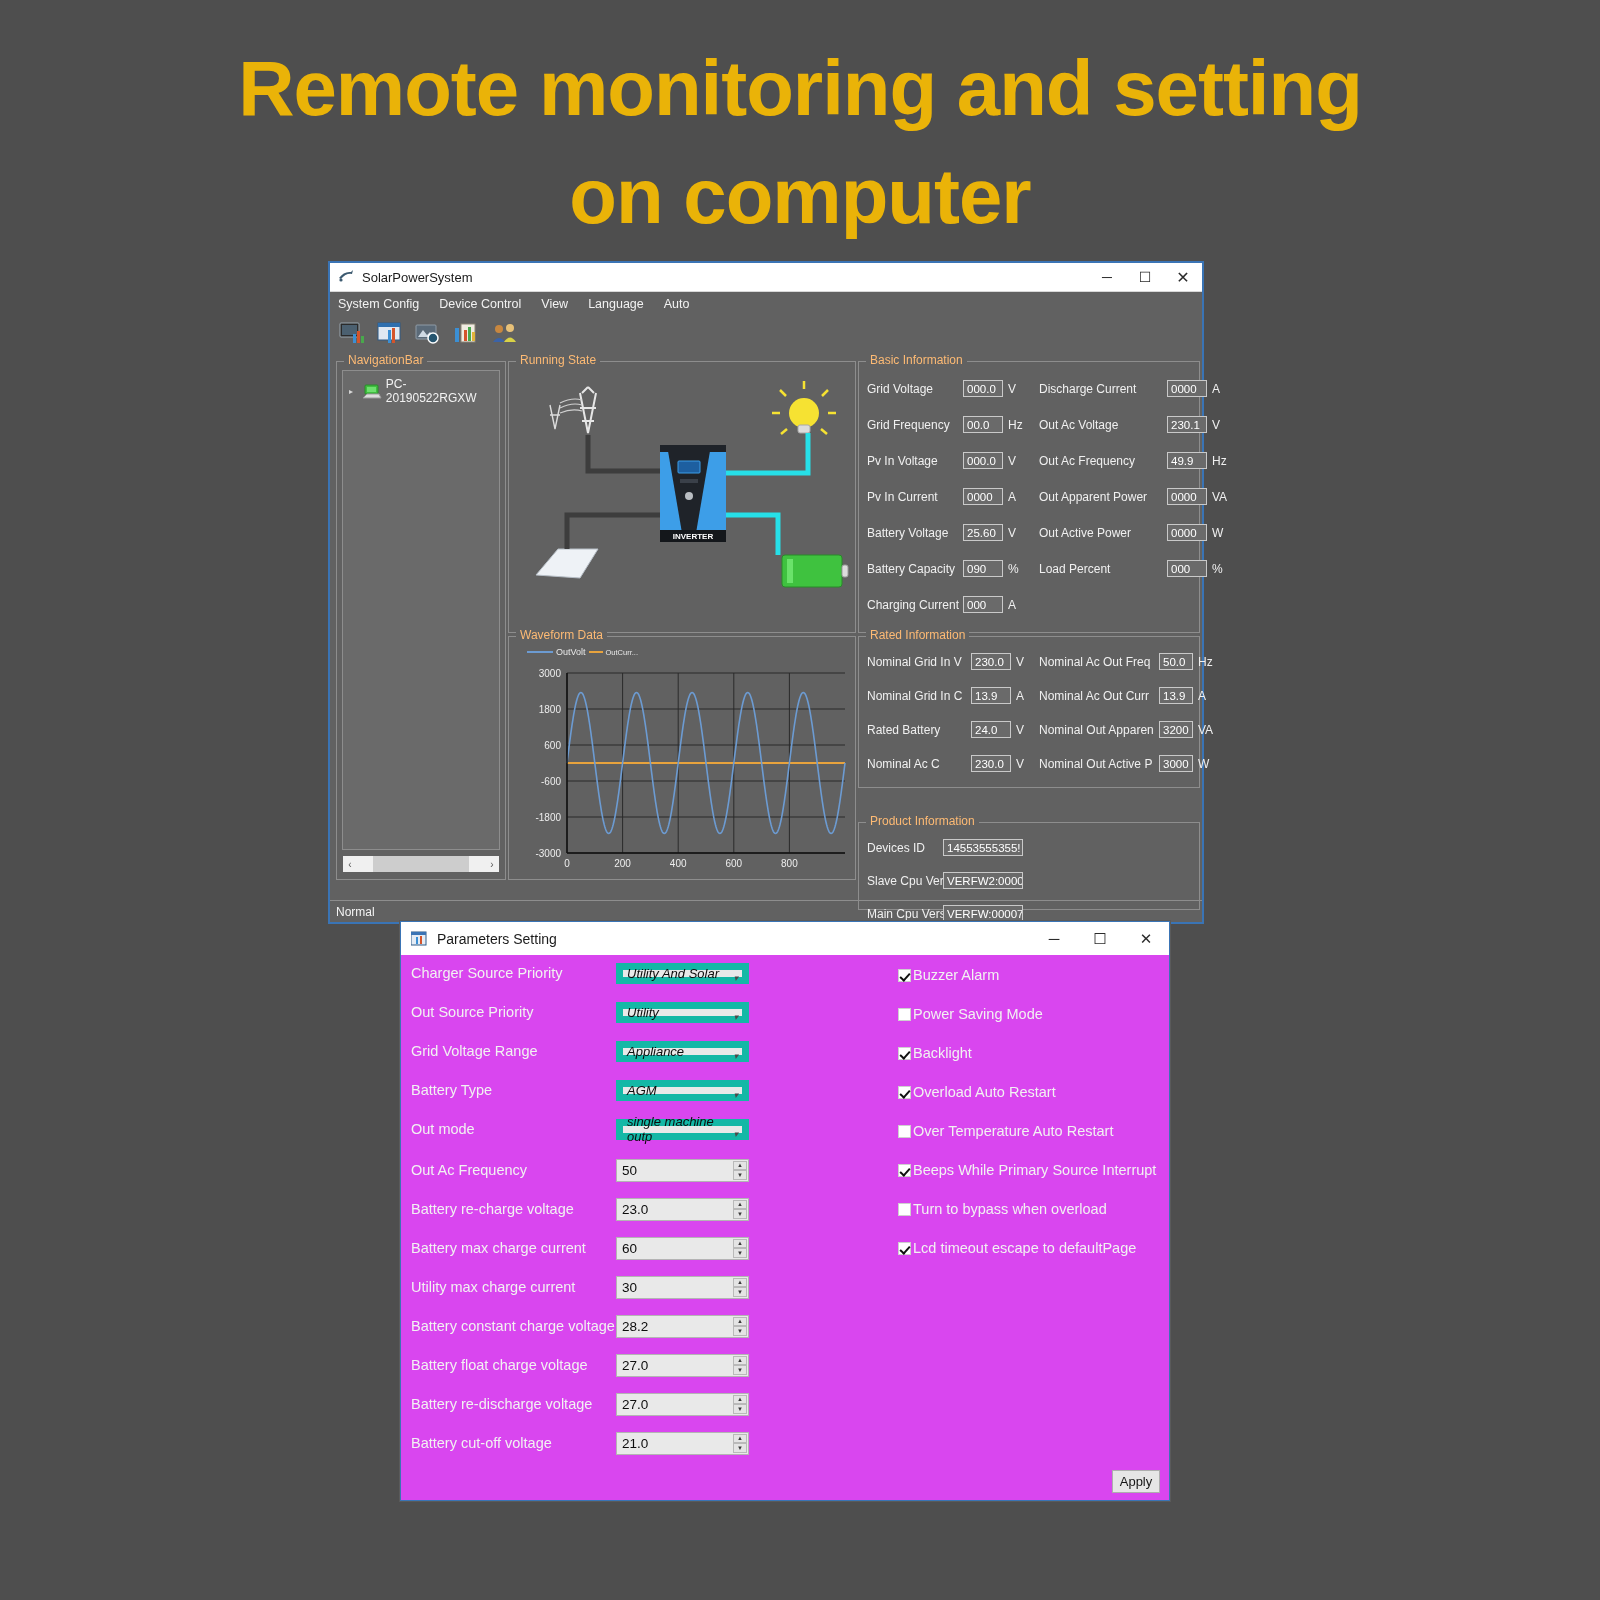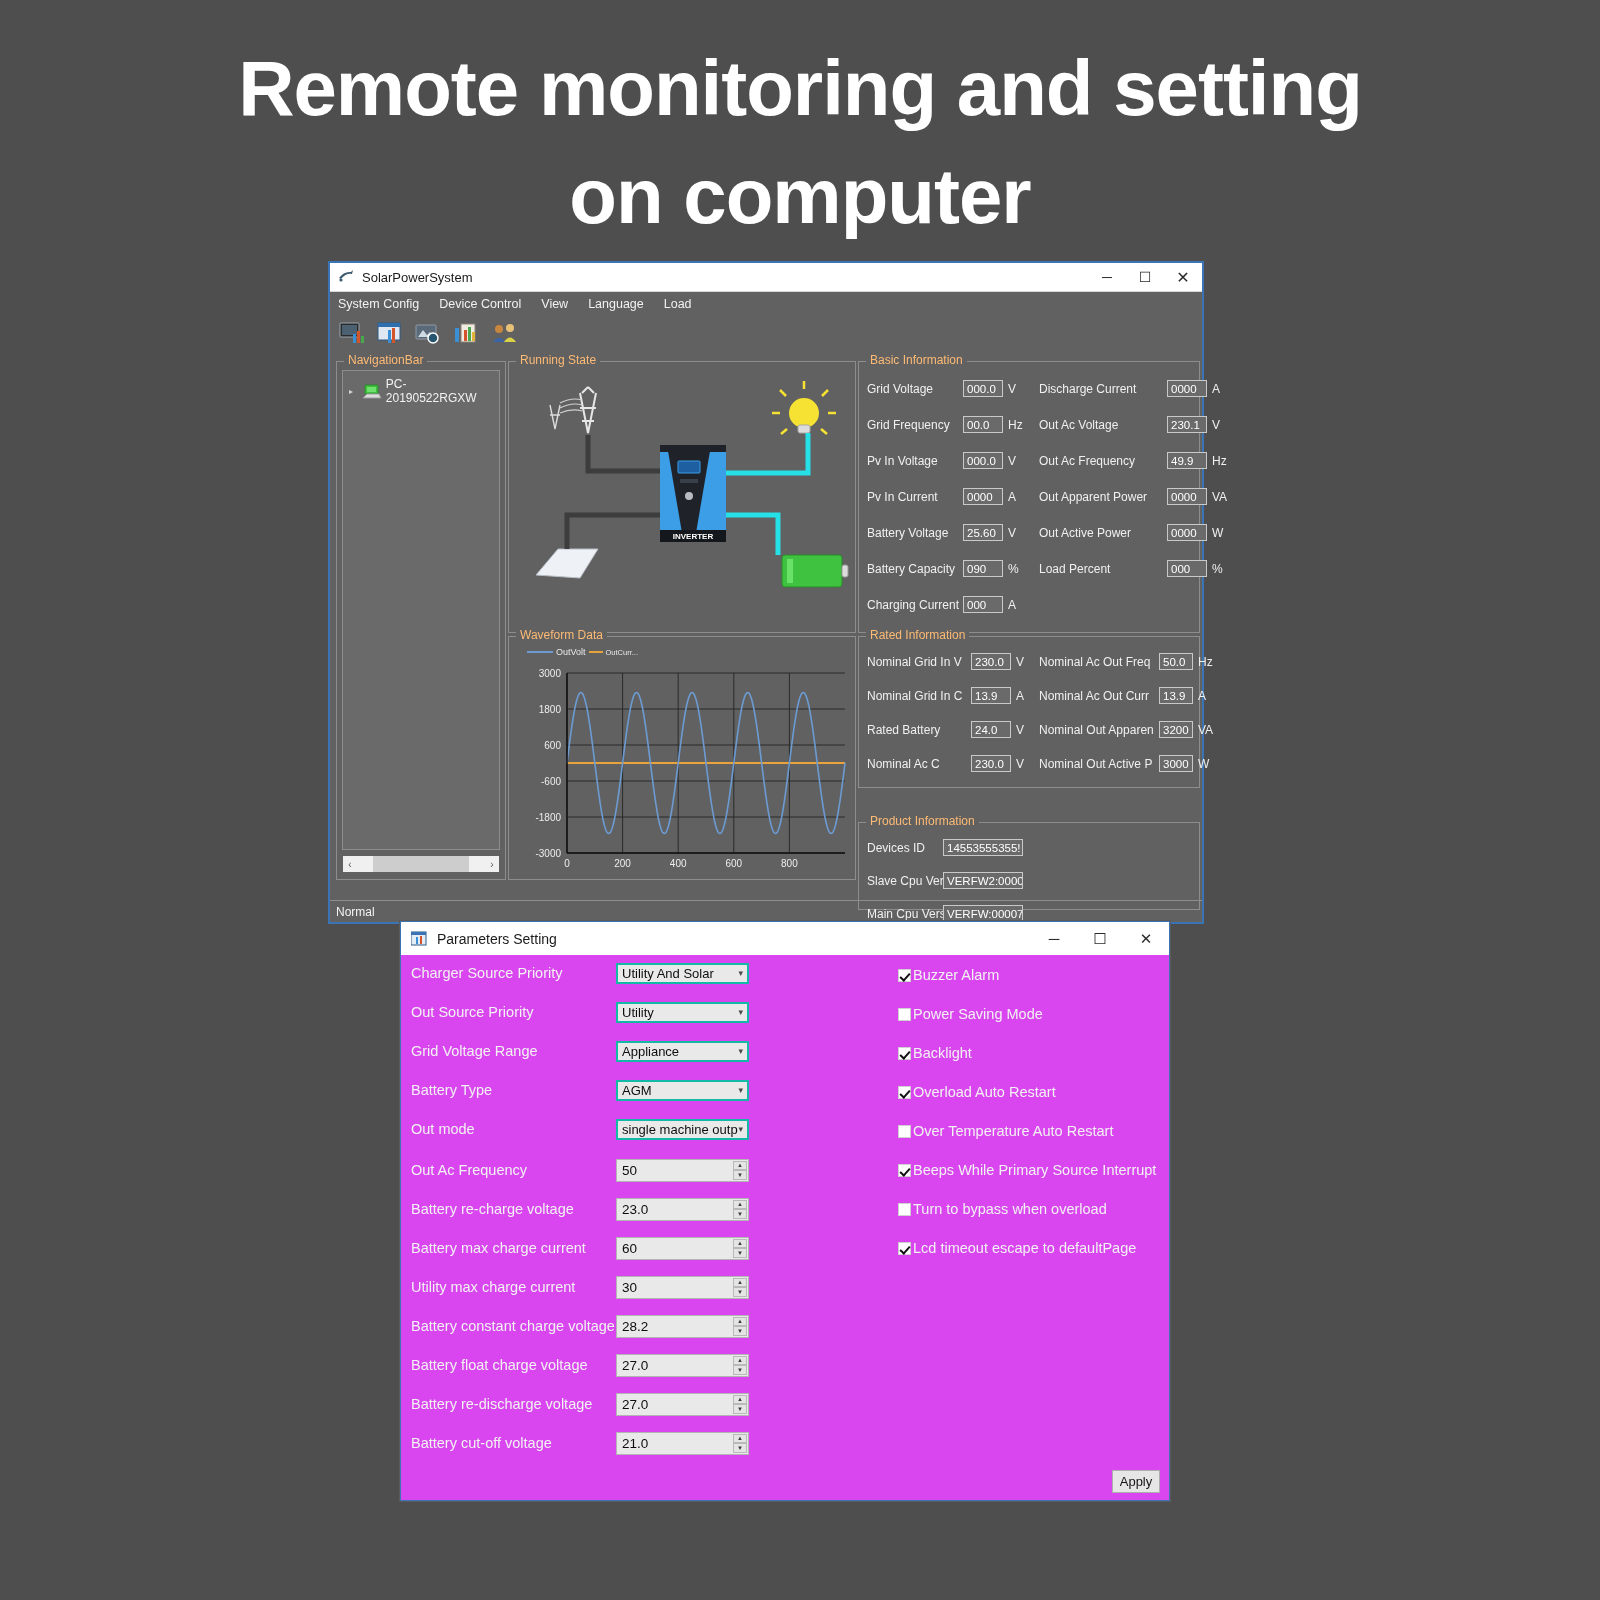--- a/index.html
+++ b/index.html
@@ -7,21 +7,21 @@
     width:1600px;height:1600px;
     background:#4e4e4e;
     font-family:"Liberation Sans", sans-serif;
     overflow:hidden;
     position:relative;
   }
   
   #banner{
     position:absolute;left:0;top:34px;width:1600px;
     text-align:center;
-    color:#ffffff;
+    color:#eab308;
     font-size:78px;
     font-weight:bold;
     line-height:108px;
     letter-spacing:-1px;
     white-space:pre-line;
   }
   
   #app-window{
     position:absolute;left:328px;top:261px;width:876px;height:663px;
     background:#616161;
@@ -96,23 +96,23 @@
     box-shadow:0 0 0 1px #5a5a5a;
   }
   #param-title-bar{height:33px;background:#ffffff;display:flex;align-items:center;}
   #param-title-icon{margin-left:10px;width:18px;height:16px;position:relative;}
   #param-title-text{font-size:14px;color:#1b1b1b;margin-left:8px;}
   #param-win-btns{margin-left:auto;display:flex;height:33px;}
   #param-win-btns .win-btn{width:46px;font-size:15px;}
   .prow{position:absolute;left:10px;display:flex;align-items:center;width:352px;height:26px;}
   .plabel{font-size:14.5px;color:#f2f2f2;flex:0 0 205px;}
   .combo{
-    width:133px;height:21px;background:#e9e9e9;border:2px solid #14b8a6;
+    width:133px;height:21px;background:#e9e9e9;border:7px solid #14b8a6;
     box-sizing:border-box;display:flex;align-items:center;
-    font-size:13px;color:#0d0d0d;padding-left:4px;position:relative;
+    font-size:13px;color:#0d0d0d;padding-left:4px;position:relative;font-style:italic;
   }
   .combo .carat{position:absolute;right:4px;top:3px;font-size:9px;color:#4a4a4a;}
   .spin{
     width:133px;height:23px;background:#e9e9e9;border:1px solid #b4b4b4;
     box-sizing:border-box;display:flex;align-items:center;
     font-size:13.5px;color:#0d0d0d;padding-left:5px;position:relative;
   }
   .spin .spbtns{
     position:absolute;right:1px;top:1px;width:14px;height:19px;
     display:flex;flex-direction:column;
@@ -158,21 +158,21 @@
       <div class="win-btn">☐</div>
       <div class="win-btn close">✕</div>
     </div>
   </div>
 
   <div id="menu-bar">
     <div>System Config</div>
     <div>Device Control</div>
     <div>View</div>
     <div>Language</div>
-    <div>Load</div>
+    <div>Auto</div>
   </div>
 
   <div id="tool-bar">
     <div class="tb-icon">
       <svg width="30" height="28" viewBox="0 0 30 28">
           <rect x="2" y="3" width="19" height="14" rx="1" fill="#2b2b2b" stroke="#9aa7b0"></rect>
           <rect x="4" y="5" width="15" height="10" fill="#4b6070"></rect>
           <rect x="15" y="14" width="3" height="9" fill="#3b8fd4"></rect>
           <rect x="19" y="11" width="3" height="12" fill="#d4542b"></rect>
           <rect x="23" y="16" width="3" height="7" fill="#49a84c"></rect>

